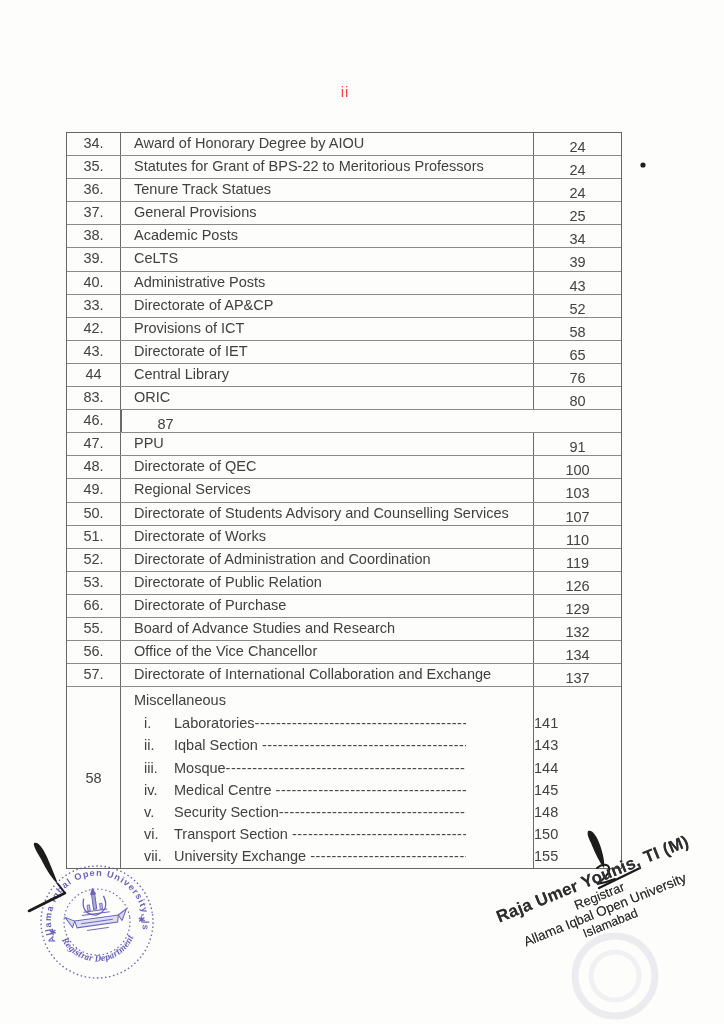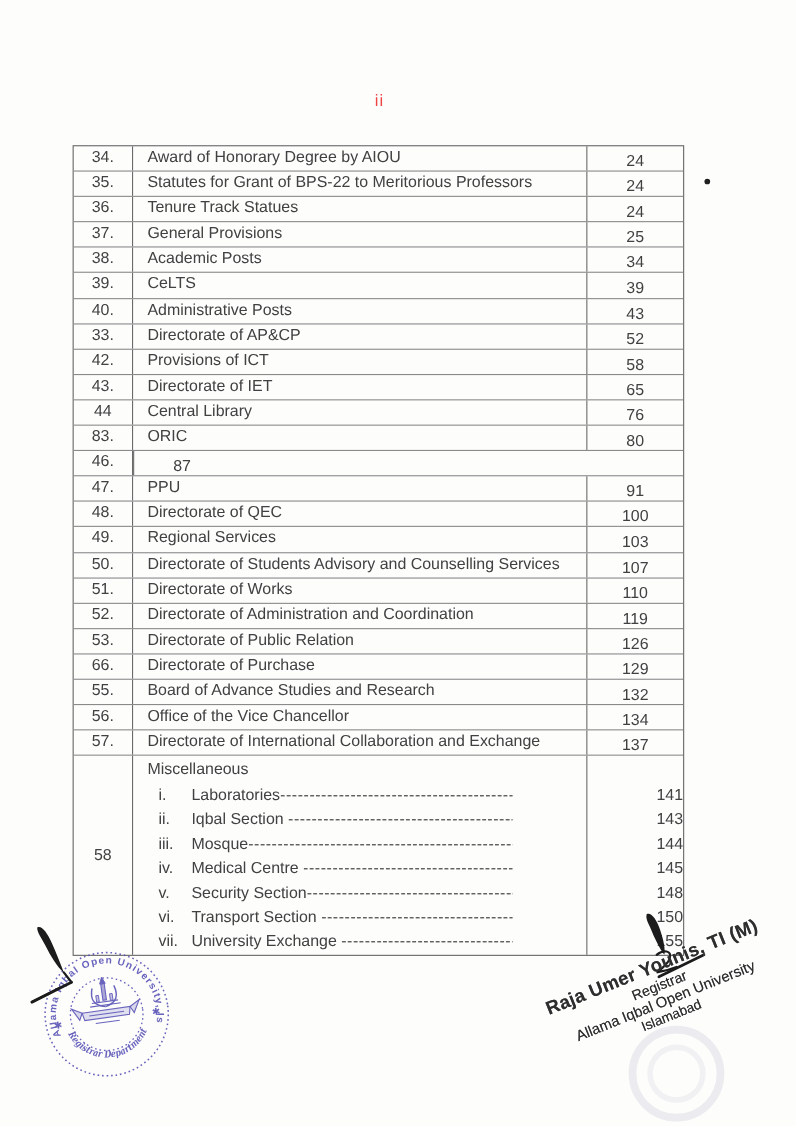--- a/index.html
+++ b/index.html
@@ -41,21 +41,21 @@
   }
   .c-page{
     width:88px;flex:0 0 88px;
     border-left:1px solid #6a6a6a;
     text-align:center;padding-top:6px;
   }
   
   .trow.misc{height:180.5px;border-bottom:none;}
   .misc .c-no{display:flex;align-items:center;justify-content:center;padding-top:0;}
   .misc .c-title{padding-top:0;}
-  .misc .c-page{padding-top:0;text-align:right;}
+  .misc .c-page{padding-top:0;text-align:left;}
   .misc-heading{height:25px;line-height:27px;}
   .misc-item{
     display:flex;height:22.2px;line-height:22.2px;
     padding-left:10px;width:332px;box-sizing:border-box;
   }
   .misc-item .numeral{flex:0 0 30px;}
   .misc-item .ititle{white-space:pre;}
   .misc-item .leader{
     flex:1;overflow:hidden;white-space:nowrap;
     letter-spacing:0.5px;color:#4a4a4a;

